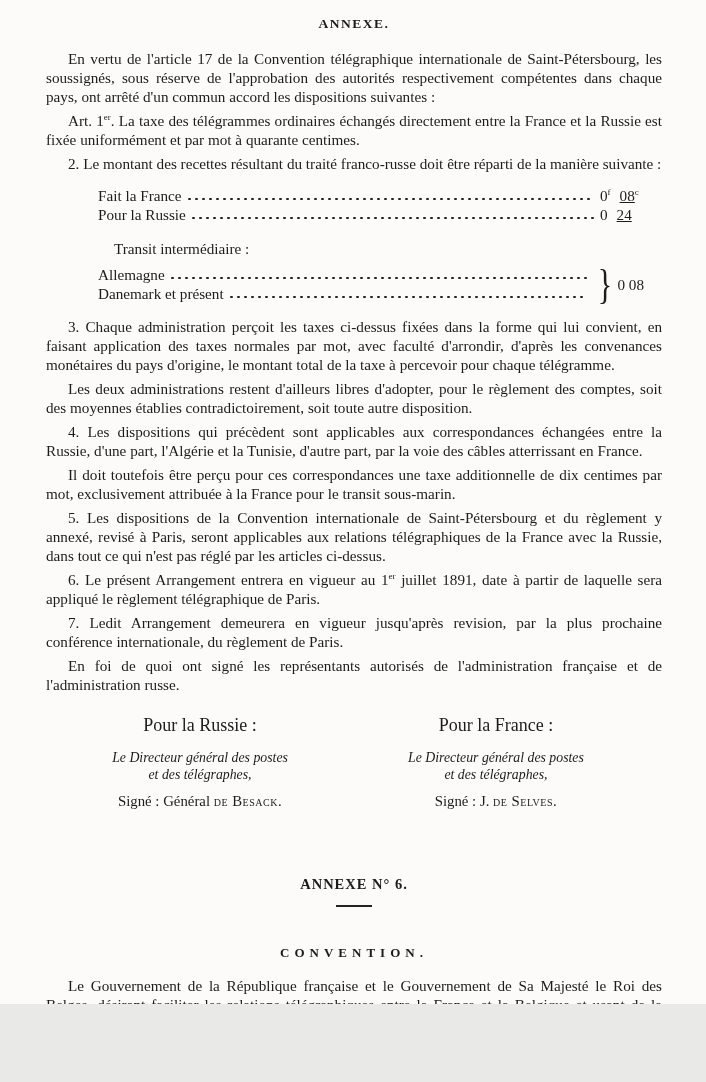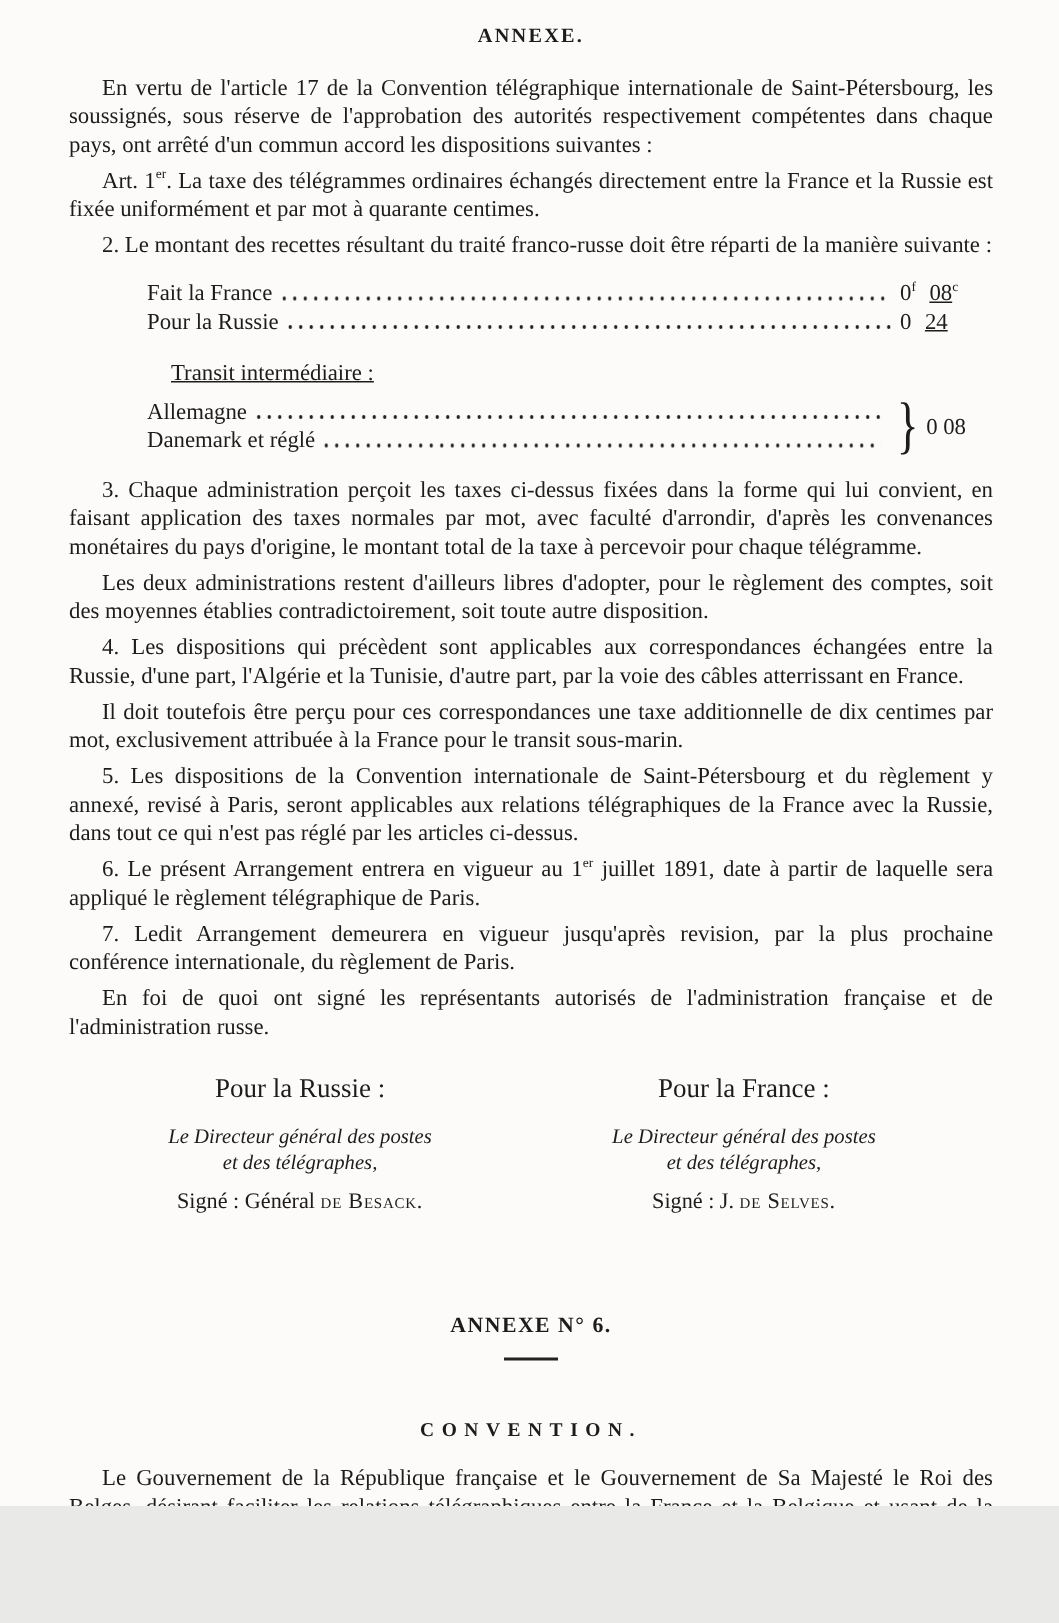--- a/index.html
+++ b/index.html
@@ -54,21 +54,20 @@
     background-position:0 100%;
   }
   .val{
     width:62px;
     white-space:nowrap;
   }
   .val .cents{margin-left:9px;text-decoration:underline;}
   .transit-heading{
     margin:15px 0 7px 0;
     padding-left:68px;
-    text-decoration:underline;
   }
   .transit-group{
     display:flex;
     align-items:center;
     margin-bottom:14px;
   }
   .transit-lines{flex:1;}
   .transit-lines .lbl{padding-left:52px;}
   .brace{
     font-size:42px;
@@ -161,21 +160,21 @@
 
   <div class="transit-heading">Transit intermédiaire :</div>
 
   <div class="transit-group">
     <div class="transit-lines">
       <div class="trow">
         <span class="lbl">Allemagne</span>
         <span class="leader"></span>
       </div>
       <div class="trow">
-        <span class="lbl">Danemark et réglé</span>
+        <span class="lbl">Danemark et présent</span>
         <span class="leader"></span>
       </div>
     </div>
     <div class="brace">}</div>
     <div class="transit-val">0 08</div>
   </div>
 
   <p class="body">3. Chaque administration perçoit les taxes ci-dessus fixées dans la forme qui lui convient, en faisant application des taxes normales par mot, avec faculté d'arrondir, d'après les convenances monétaires du pays d'origine, le montant total de la taxe à percevoir pour chaque télégramme.</p>
   <p class="body">Les deux administrations restent d'ailleurs libres d'adopter, pour le règlement des comptes, soit des moyennes établies contradictoirement, soit toute autre disposition.</p>
 

